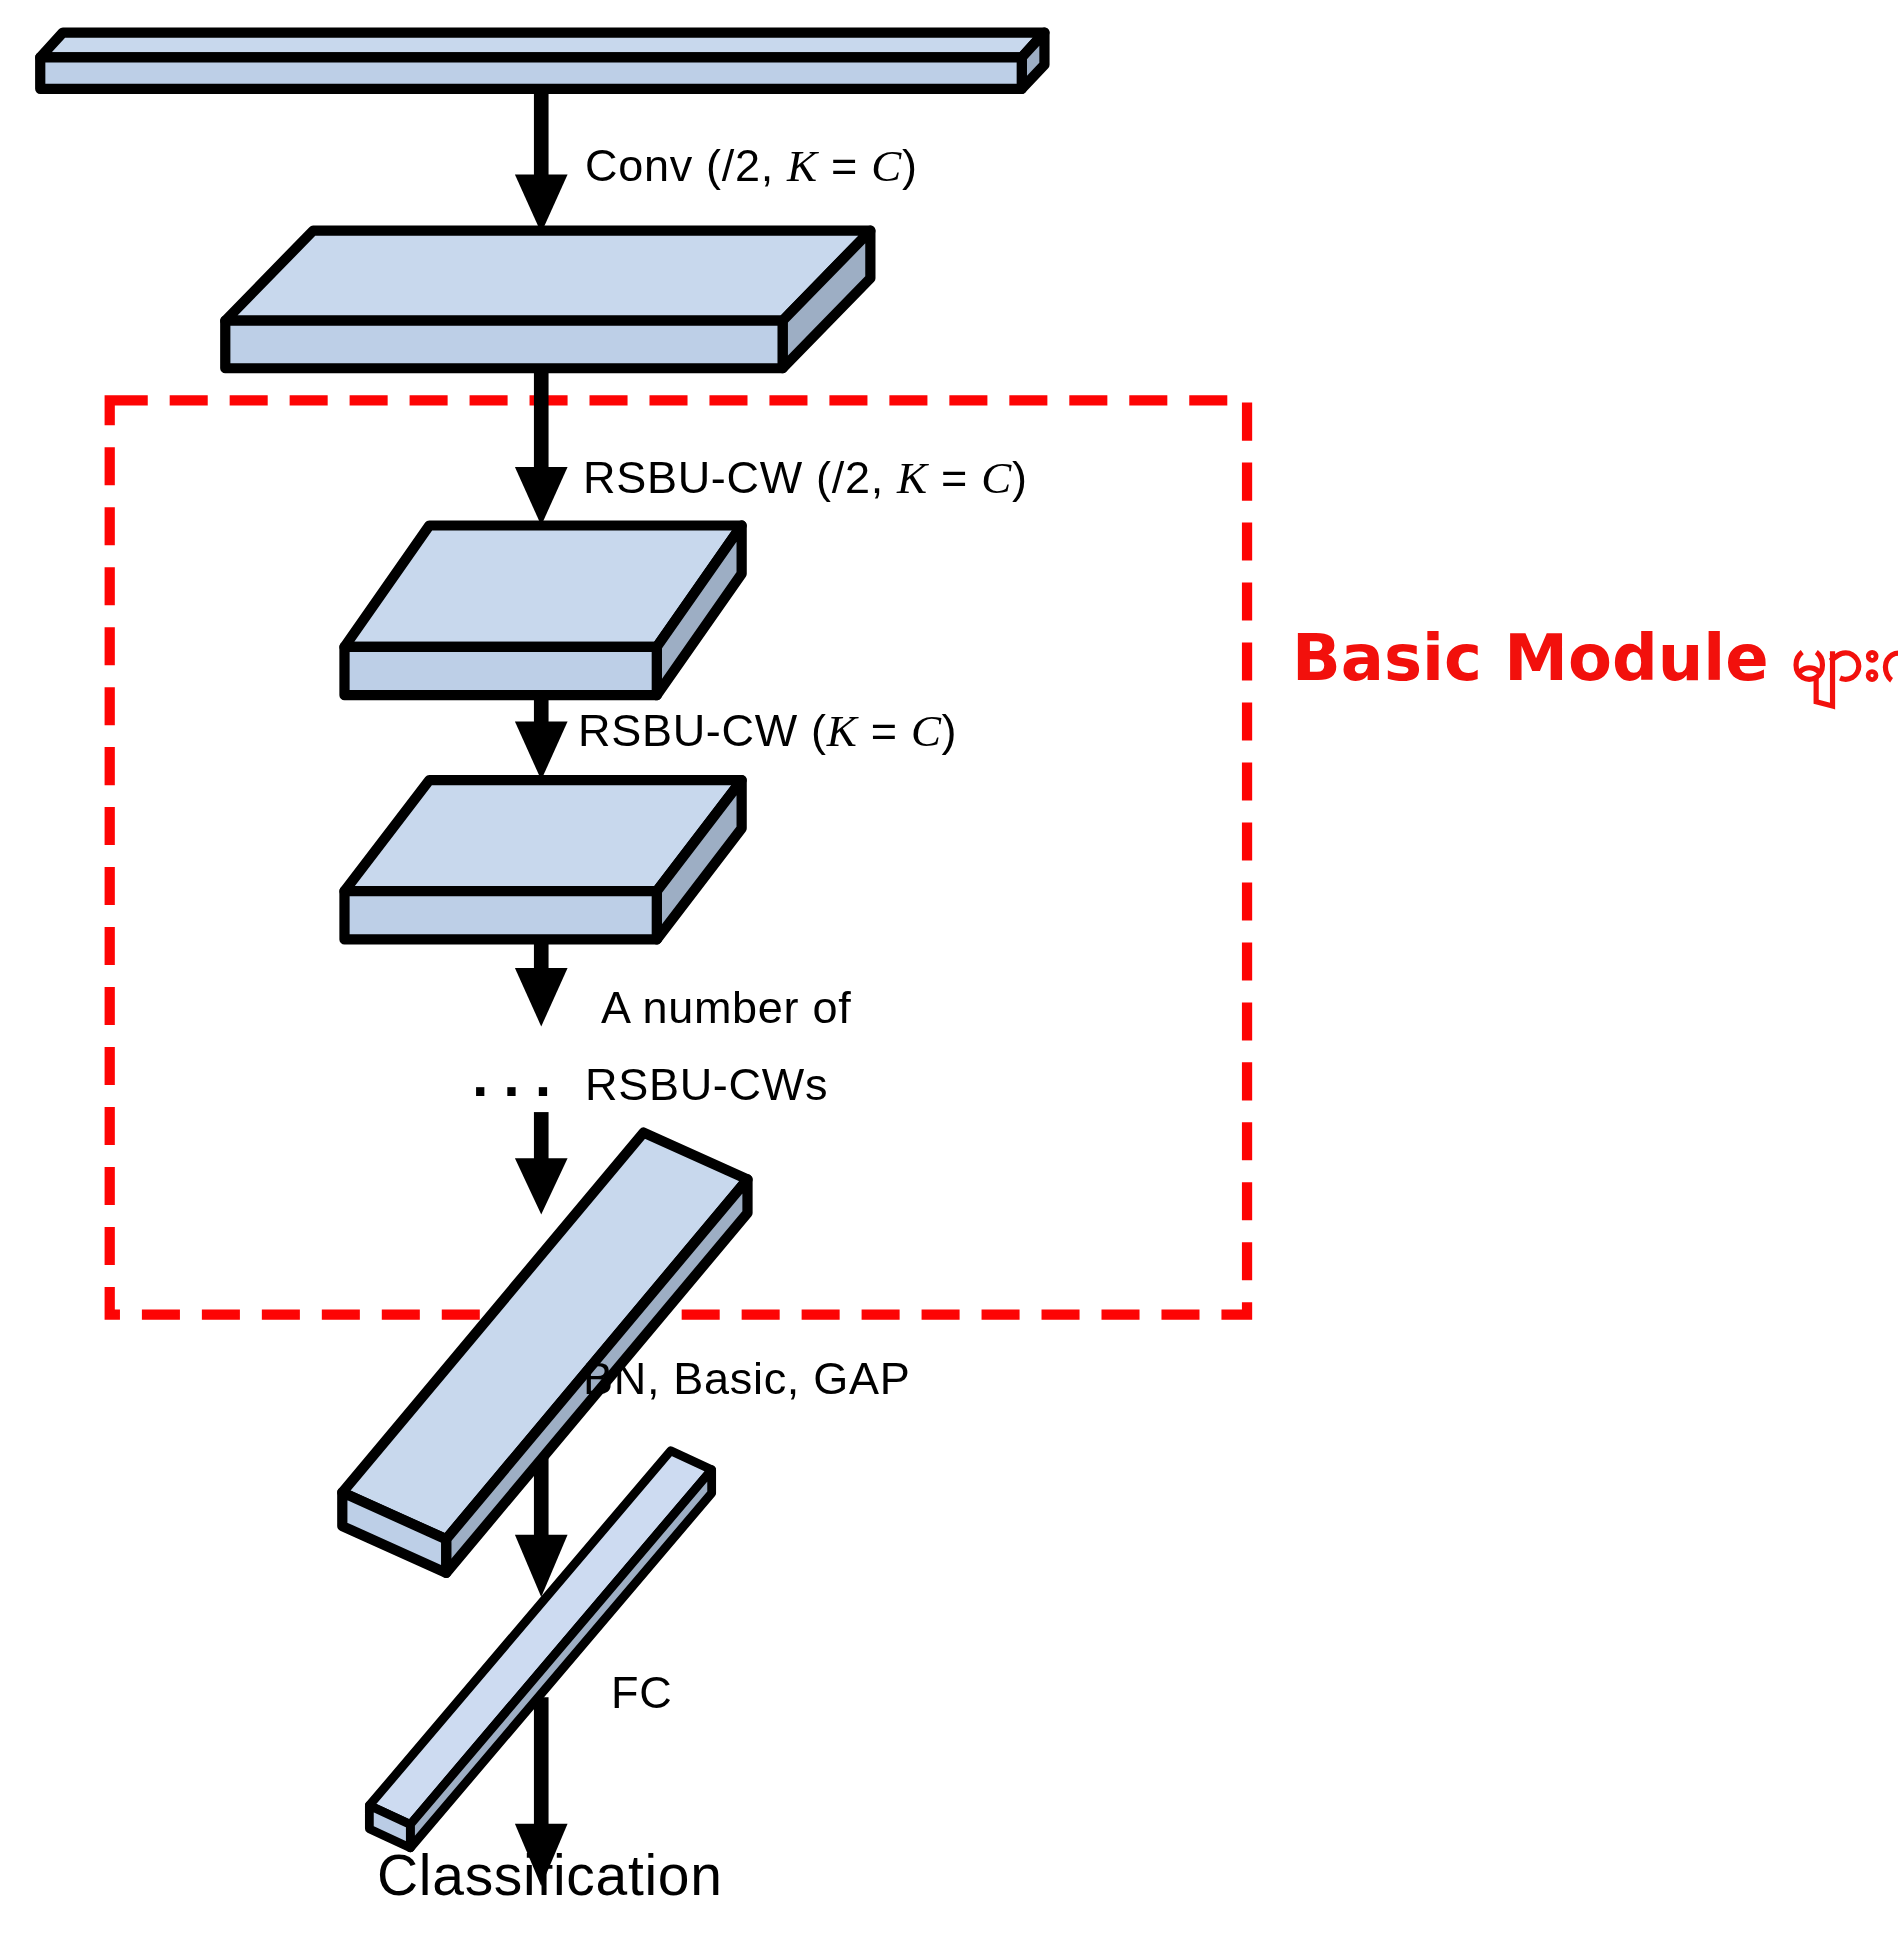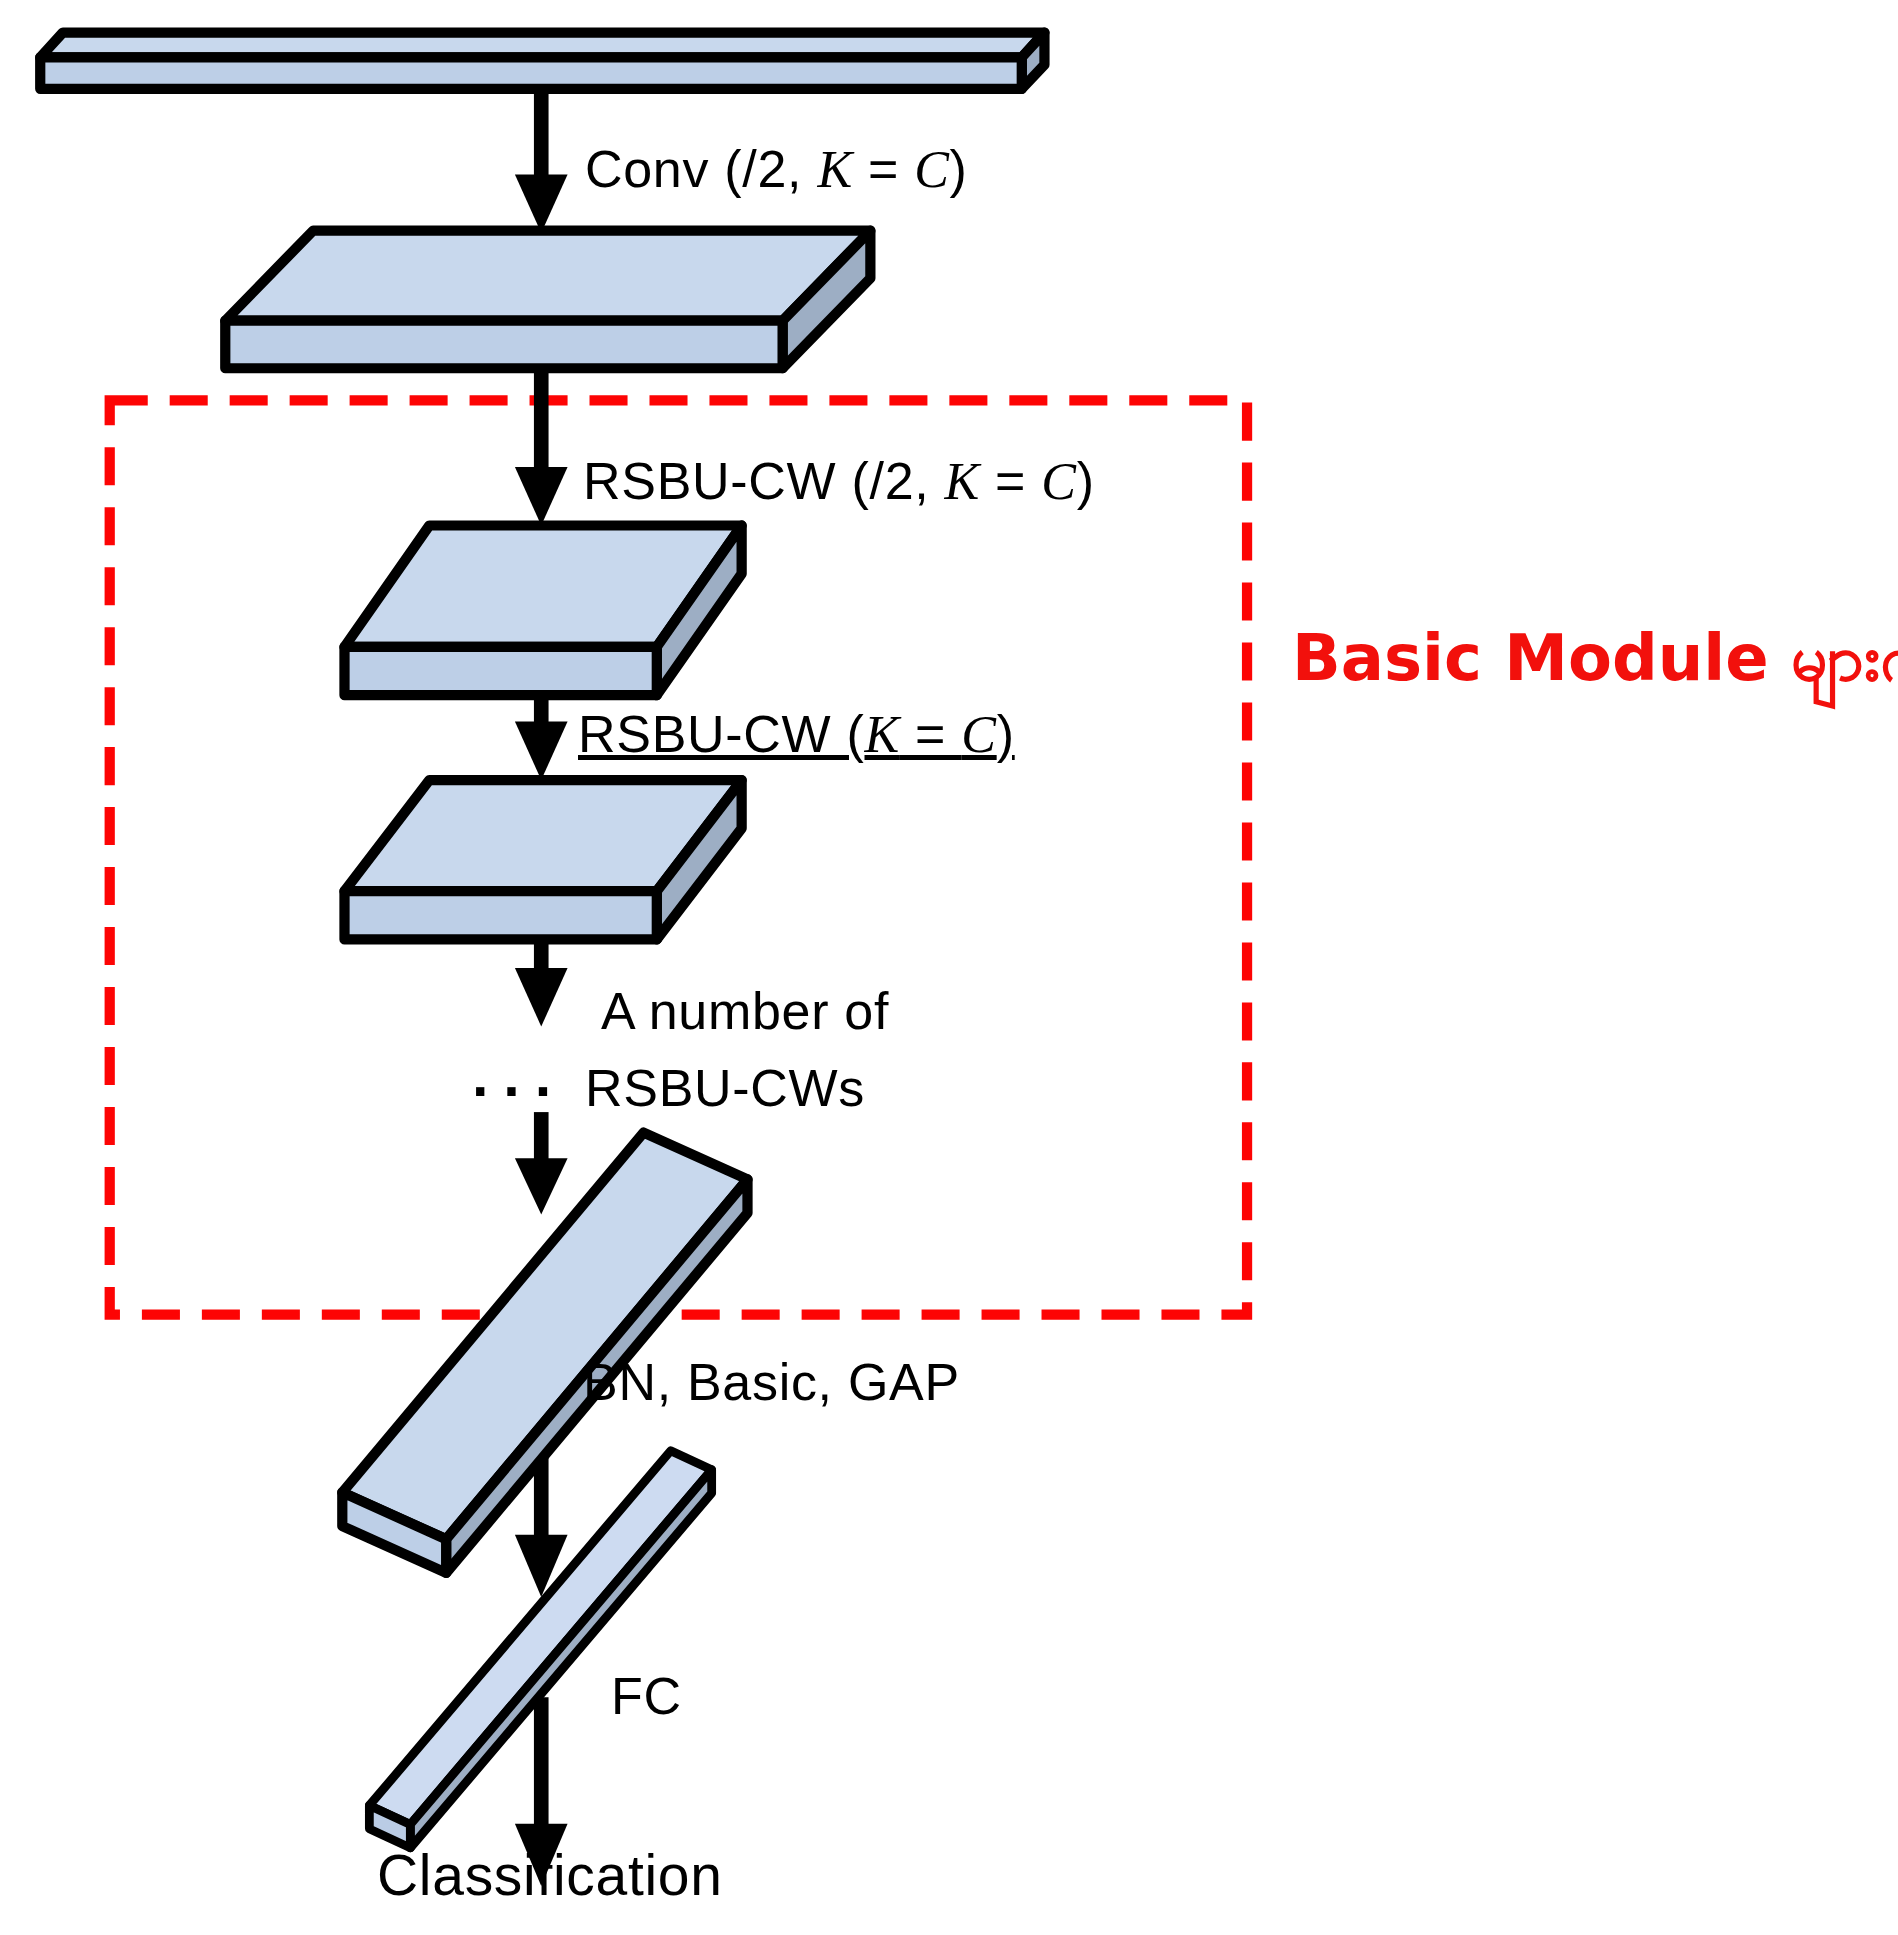--- a/index.html
+++ b/index.html
@@ -9,21 +9,21 @@
     --outline:#000000; --text:#000000; --bg:#ffffff;
   }
   html,body{margin:0;padding:0;background:var(--bg);}
   .stage{
     position:relative; width:1898px; height:1936px; background:var(--bg);
     font-family:"Liberation Sans", sans-serif; overflow:hidden;
   }
   .stage svg{position:absolute; left:0; top:0;}
   .lbl{
     position:absolute; white-space:nowrap; color:var(--text);
-    font-size:52px; line-height:1; letter-spacing:0.7px;
+    font-size:45px; line-height:1; letter-spacing:0.7px;
   }
   .mathit{font-family:"Liberation Serif", serif; font-style:italic;}
   .ellipsis{font-weight:700; font-size:59px; letter-spacing:11.7px;}
   .classif{font-size:57px;}
   .annot{
     position:absolute; white-space:nowrap; color:var(--red_text);
     font-size:64px; line-height:1.15; font-weight:700;
     font-family:"DejaVu Sans","Liberation Sans",sans-serif;
   }
   .shape-stroke{stroke:var(--outline); stroke-width:14; stroke-linejoin:round;}
@@ -99,21 +99,21 @@
   </svg>
 
   <div class="lbl" style="left:585px; top:143px;">
     <span>Conv (/2, </span><span class="mathit">K</span><span> = </span><span class="mathit">C</span><span>)</span>
   </div>
 
   <div class="lbl" style="left:583px; top:430px;margin-top:25px;">
     <span>RSBU-CW (/2, </span><span class="mathit">K</span><span> = </span><span class="mathit">C</span><span>)</span>
   </div>
 
-  <div class="lbl" style="left:578px; top:708px;text-decoration:underline;">
+  <div class="lbl" style="left:578px; top:708px;">
     <span>RSBU-CW (</span><span class="mathit">K</span><span> = </span><span class="mathit">C</span><span>)</span>
   </div>
 
   <div class="lbl" style="left:601px; top:985px;">A number of</div>
 
   <div class="lbl ellipsis" style="left:472px; top:1062px;">···</div>
 
   <div class="lbl" style="left:585px; top:1062px;">RSBU-CWs</div>
 
   <div class="lbl" style="left:583px; top:1356px;">BN, Basic, GAP</div>

